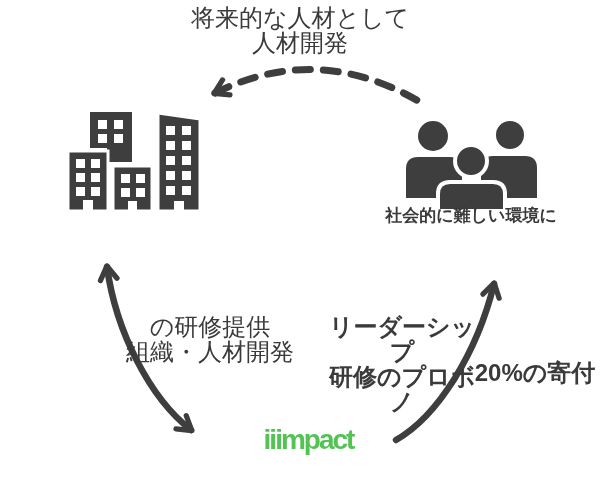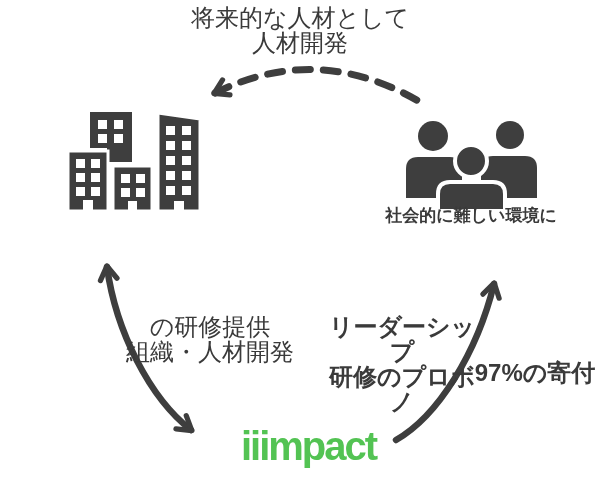--- a/index.html
+++ b/index.html
@@ -20,21 +20,21 @@
   .txt span{display:block;}
   .arrow-layer{position:absolute;left:0;top:0;width:600px;height:480px;}
   .arrow{stroke:var(--arrow);fill:none;stroke-linecap:round;}
   .vhead{stroke:var(--arrow);fill:none;stroke-linecap:round;stroke-linejoin:round;}
   .icon-fill{fill:var(--icon-dark);}
   .icon-sep{fill:var(--icon-dark);stroke:#ffffff;}
   .win{fill:#ffffff;}
   .icon{position:absolute;}
   .logo{
     position:absolute;left:216px;top:424px;width:185px;text-align:center;
-    font-size:40px;font-weight:700;letter-spacing:-2px;color:var(--logo-green);
+    font-size:28px;font-weight:700;letter-spacing:-2px;color:var(--logo-green);
   }
 </style>
 </head>
 <body>
 
 <div class="stage">
 
   <svg class="arrow-layer" viewBox="0 0 600 480" xmlns="http://www.w3.org/2000/svg" aria-hidden="true">
     <defs>
       <marker id="vhead" viewBox="0 0 22 22" markerWidth="23" markerHeight="23" refX="16" refY="11" orient="auto-start-reverse" markerUnits="userSpaceOnUse">
@@ -125,20 +125,20 @@
     <span>組織・人材開発</span>
   </div>
 
 
   <div class="txt bold" style="left:317px;top:314px;width:170px;">
     <span>リーダーシップ</span>
     <span>研修のプロボノ</span>
   </div>
 
   <div class="txt bold" style="left:470px;top:360px;width:130px;">
-    <span>97%の寄付</span>
+    <span>20%の寄付</span>
   </div>
 
   <div class="logo">
     <span>iiimpact</span>
   </div>
 
 </div>
 
 </body></html>

